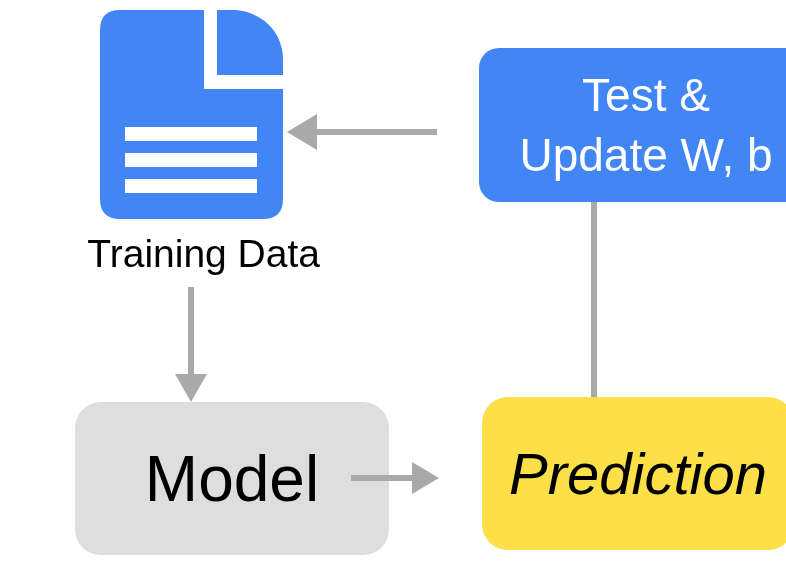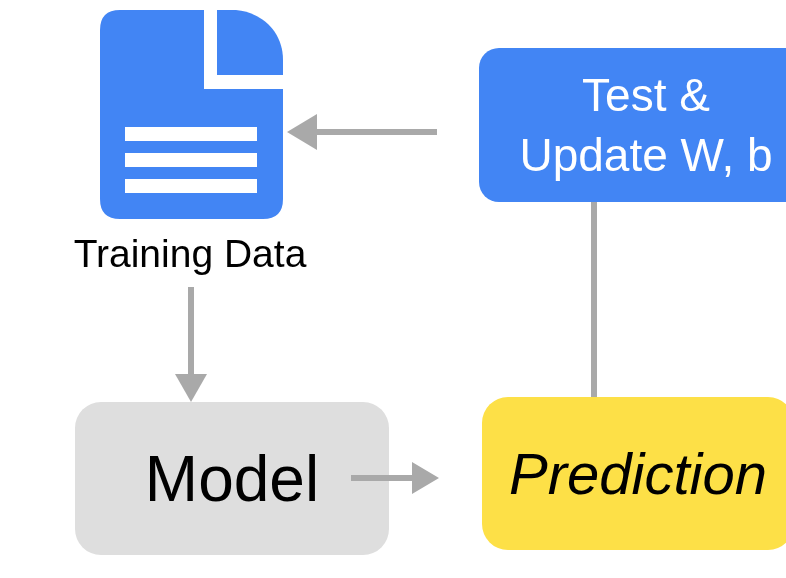--- a/index.html
+++ b/index.html
@@ -43,21 +43,21 @@
     font-size: 58px; line-height: 64px;
   }
 
   .doc-icon-wrap {
     position: absolute;
     left: 100px; top: 10px; width: 183px; height: 209px;
   }
   .training-label {
     position: absolute;
     left: 60px; top: 232px; width: 260px;
-    text-align: center;
+    text-align: right;
     font-size: 39px; line-height: 44px;
     color: #000000;
   }
 
   svg.overlay {
     position: absolute; inset: 0;
     pointer-events: none;
   }
 </style>
 </head>

